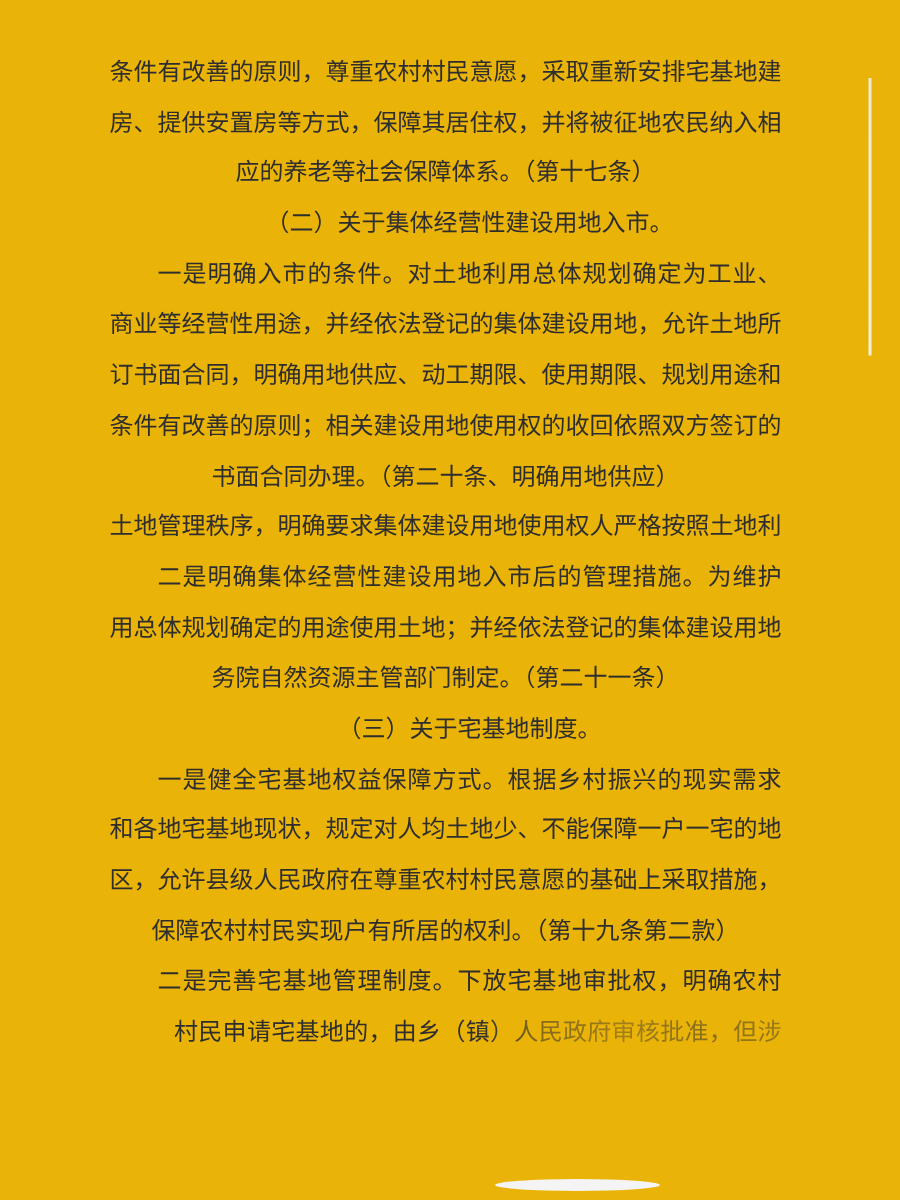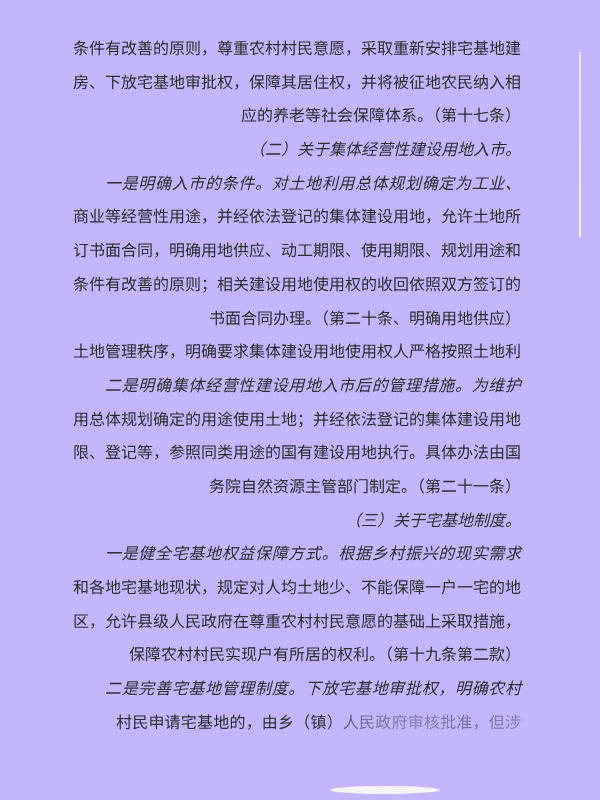--- a/index.html
+++ b/index.html
@@ -43,67 +43,65 @@
     position: absolute;
     left: 73px;
     top: 32px;
     width: 448px;
   }
   .line {
     height: 33.7px;
     line-height: 33.7px;
     font-size: 16px;
     color: var(--text-color, #2e2e2e);
-    text-align: right;
+    text-align: center;
     white-space: normal;
   }
   .line.justify {
     text-align: justify;
     text-align-last: justify;
   }
   .line.indent {
     text-indent: 32px;
-    font-style: italic;
   }
   .line.faded {
     -webkit-mask-image: linear-gradient(90deg,
       #000 0%, #000 50%,
       rgba(0,0,0,0.55) 60%,
       rgba(0,0,0,0.38) 74%,
       rgba(0,0,0,0.52) 88%,
       rgba(0,0,0,0.42) 100%);
     mask-image: linear-gradient(90deg,
       #000 0%, #000 50%,
       rgba(0,0,0,0.55) 60%,
       rgba(0,0,0,0.38) 74%,
       rgba(0,0,0,0.52) 88%,
       rgba(0,0,0,0.42) 100%);
     margin-left: 43px;
   }
 </style>
 </head>
 <body>
 
-<div class="page" style="background: #c4b5fd;">
+<div class="page" style="background: #eab308;">
   <div class="scan-edge"></div>
   <div class="scan-smudge"></div>
   <div class="text-block" id="text-block">
       <div class="line justify">条件有改善的原则，尊重农村村民意愿，采取重新安排宅基地建</div>
-      <div class="line justify">房、下放宅基地审批权，保障其居住权，并将被征地农民纳入相</div>
+      <div class="line justify">房、提供安置房等方式，保障其居住权，并将被征地农民纳入相</div>
       <div class="line">应的养老等社会保障体系。（第十七条）</div>
       <div class="line indent">（二）关于集体经营性建设用地入市。</div>
       <div class="line justify indent">一是明确入市的条件。对土地利用总体规划确定为工业、</div>
       <div class="line justify">商业等经营性用途，并经依法登记的集体建设用地，允许土地所</div>
       <div class="line justify">订书面合同，明确用地供应、动工期限、使用期限、规划用途和</div>
       <div class="line justify">条件有改善的原则；相关建设用地使用权的收回依照双方签订的</div>
       <div class="line">书面合同办理。（第二十条、明确用地供应）</div>
       <div class="line justify">土地管理秩序，明确要求集体建设用地使用权人严格按照土地利</div>
       <div class="line justify indent">二是明确集体经营性建设用地入市后的管理措施。为维护</div>
       <div class="line justify">用总体规划确定的用途使用土地；并经依法登记的集体建设用地</div>
-      <div class="line justify">限、登记等，参照同类用途的国有建设用地执行。具体办法由国</div>
       <div class="line">务院自然资源主管部门制定。（第二十一条）</div>
       <div class="line indent">（三）关于宅基地制度。</div>
       <div class="line justify indent">一是健全宅基地权益保障方式。根据乡村振兴的现实需求</div>
       <div class="line justify">和各地宅基地现状，规定对人均土地少、不能保障一户一宅的地</div>
       <div class="line justify">区，允许县级人民政府在尊重农村村民意愿的基础上采取措施，</div>
       <div class="line">保障农村村民实现户有所居的权利。（第十九条第二款）</div>
       <div class="line justify indent">二是完善宅基地管理制度。下放宅基地审批权，明确农村</div>
       <div class="line justify faded">村民申请宅基地的，由乡（镇）人民政府审核批准，但涉及占用</div>
     </div>
 </div>

